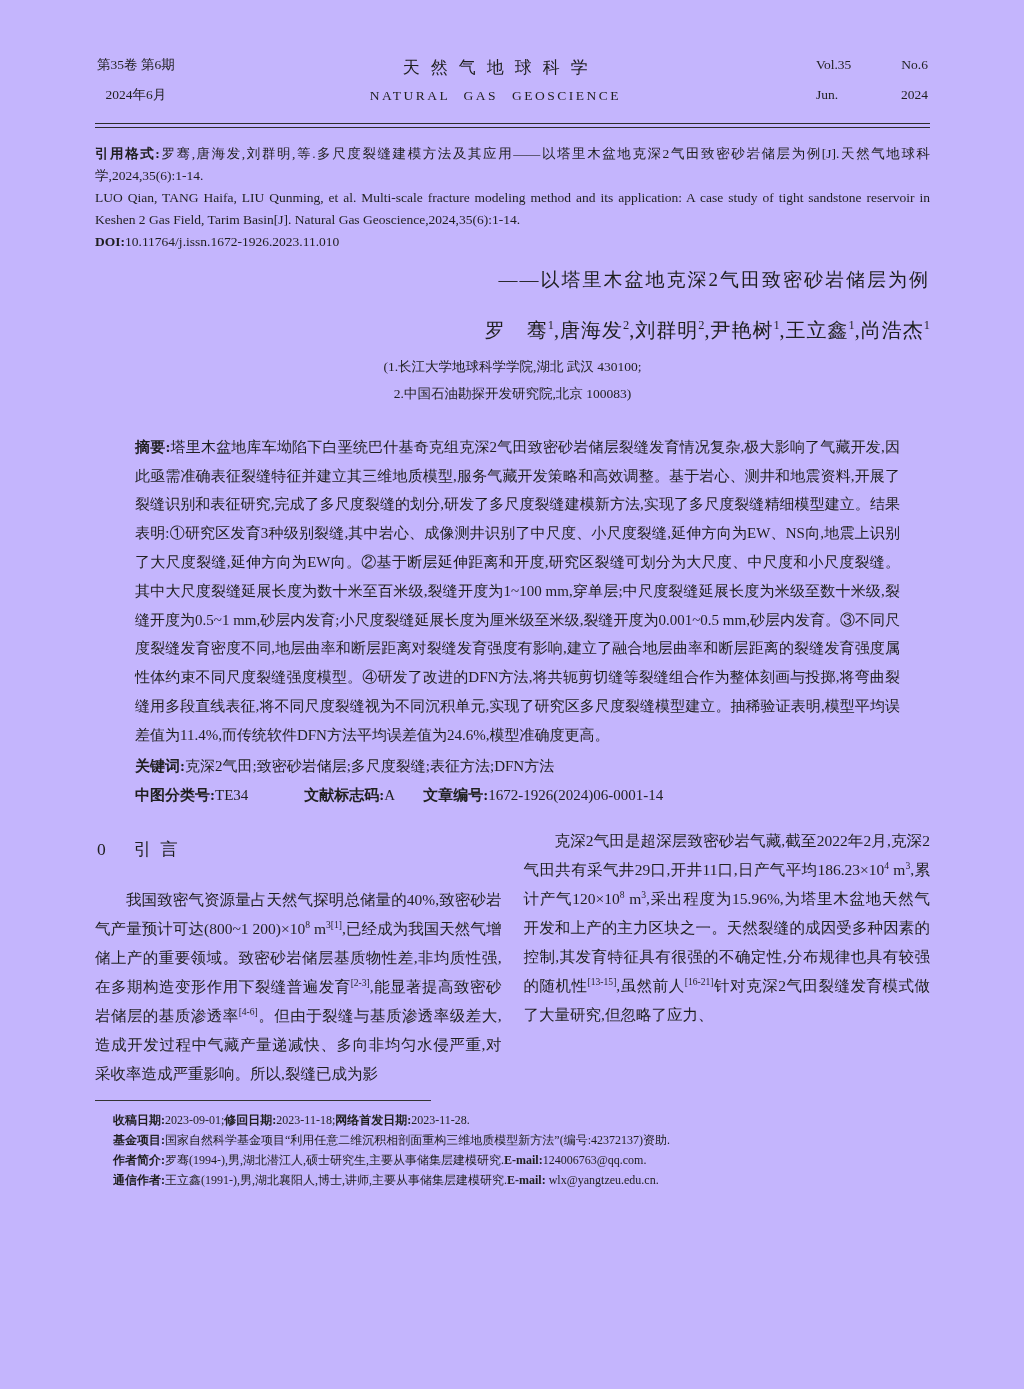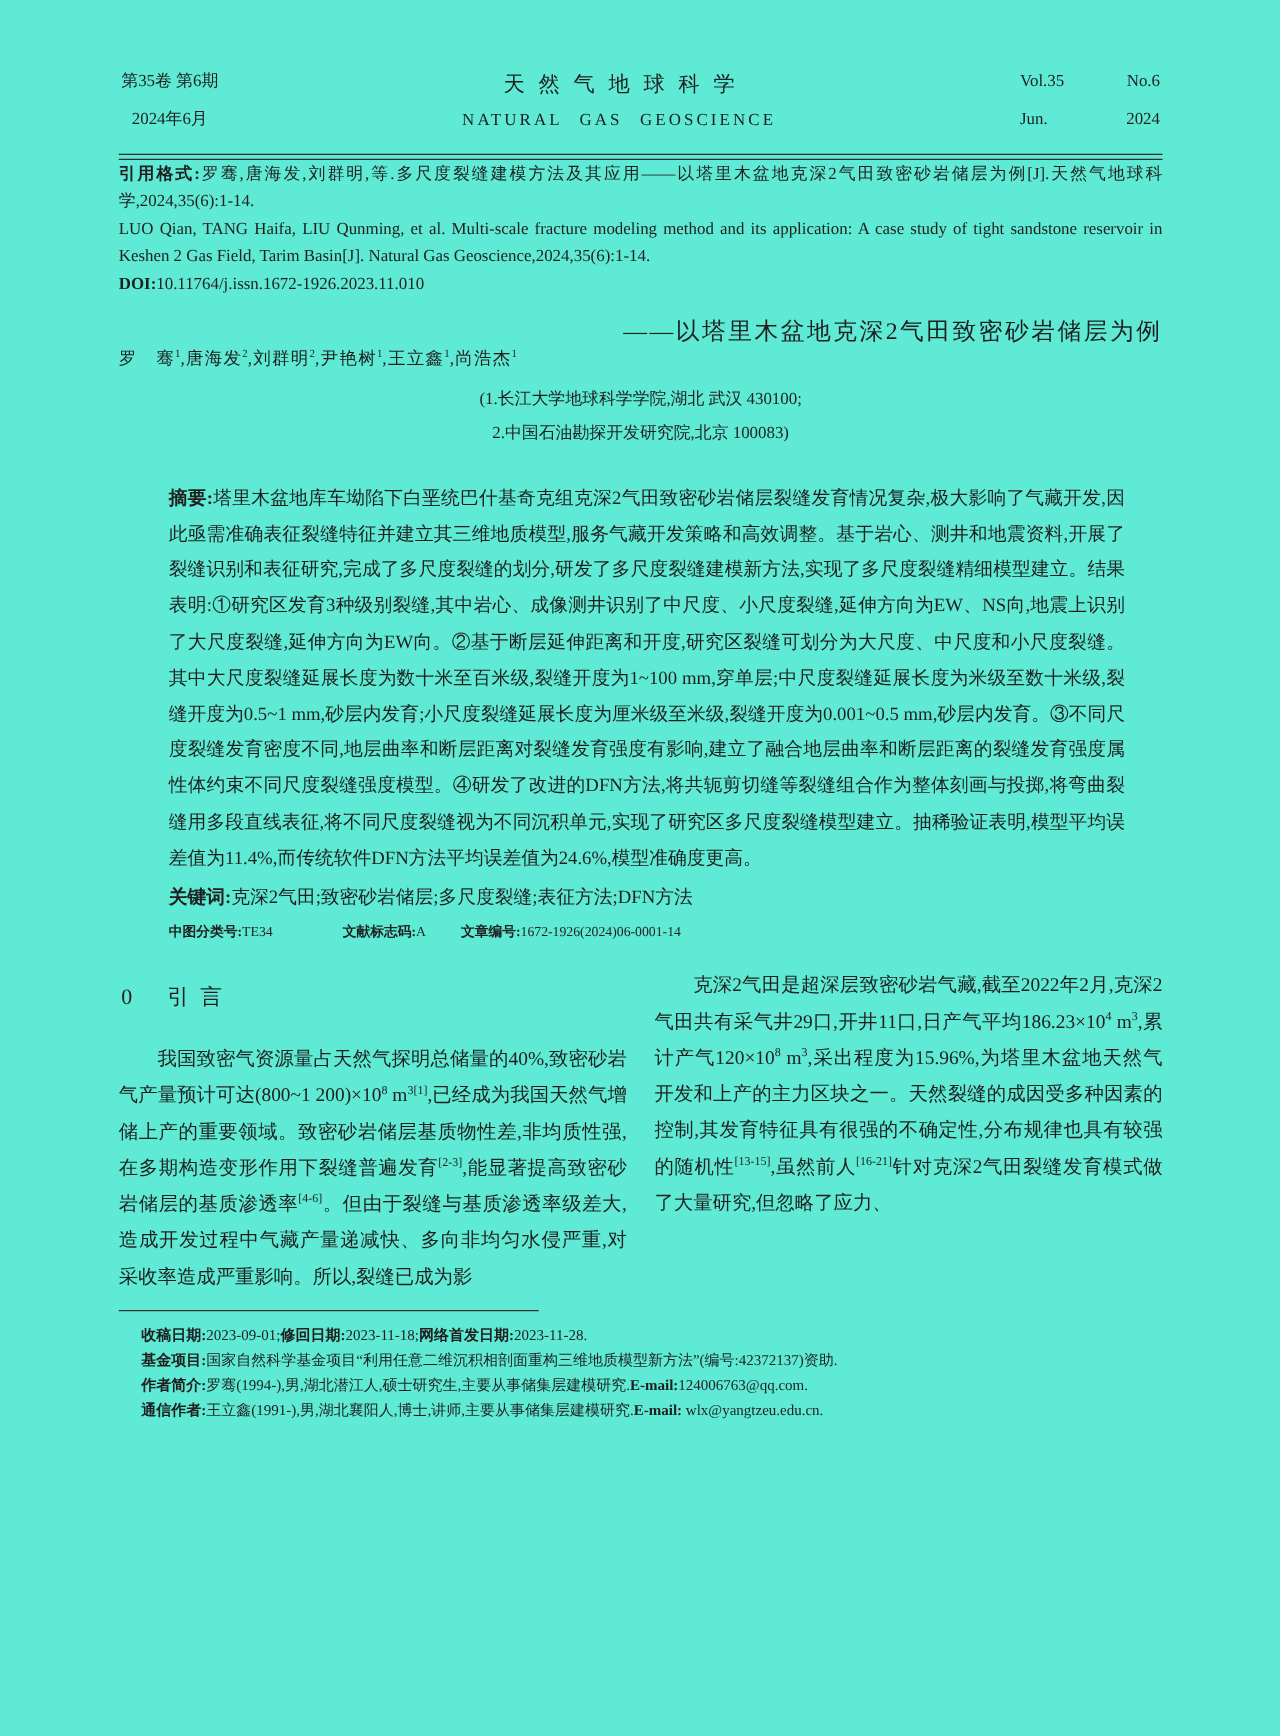--- a/index.html
+++ b/index.html
@@ -1,54 +1,54 @@
 <!DOCTYPE html>
 <html lang="zh"><head>
 <meta charset="utf-8">
 <style>
   html,body { margin:0; padding:0; background:#ffffff; }
   .page {
     width:1024px; height:1389px;
-    background:#5eead4; color:#1f1f1f;
+    background:#c4b5fd; color:#1f1f1f;
     font-family:"Liberation Serif","DejaVu Serif",serif;
     box-sizing:border-box;
     padding:50px 94px 0 95px;
     position:relative; overflow:hidden;
   }
   sup { font-size:62%; line-height:0; vertical-align:super; letter-spacing:0; }
   b { font-weight:bold; }
   p { margin:0; }
 
   
   .jheader { display:flex; justify-content:space-between; align-items:center; padding:0 2px 12px 2px; }
   .jh-left { font-size:13.5px; line-height:2.25; text-align:center; }
   .jh-center { text-align:center; }
   .jh-title-cn { font-size:17px; letter-spacing:11px; text-indent:11px; }
   .jh-title-en { font-size:13.5px; letter-spacing:2.5px; word-spacing:8px; margin-top:9px; }
   .jh-right { width:112px; font-size:13.5px; line-height:2.25; }
   .jh-right .row { display:flex; justify-content:space-between;align-items:flex-end; }
   .double-rule { height:3px; border-top:1.8px solid #2b2b2b; border-bottom:1.8px solid #2b2b2b; }
 
   
-  .citation { font-size:13.5px; line-height:1.63; text-align:justify;font-family:Liberation Serif, serif; }
+  .citation { margin-top:15px; font-size:13.5px; line-height:1.63; text-align:justify;font-family:Liberation Serif, serif; }
 
   
   .art-title {
     margin-top:28px; text-align:center;
     font-family:"Liberation Sans","DejaVu Sans",sans-serif;
     font-size:29px; font-weight:700; letter-spacing:4px;
   }
   .art-subtitle { margin-top:14px; text-align:right; font-size:19px; letter-spacing:2px; }
-  .authors { text-align:left; font-size:14px; letter-spacing:1px; }
+  .authors { margin-top:24px; text-align:right; font-size:20px; letter-spacing:1px; }
   .affiliations { margin-top:9px; text-align:center; font-size:13.5px; line-height:2.0; }
 
   
   .abstract { margin:26px 30px 0 40px; font-size:15px; line-height:1.92; text-align:justify; }
   .keywords { margin:2px 30px 0 40px; font-size:15px; line-height:1.92; }
-  .classification { margin:6px 30px 0 40px; font-size:11px; display:flex; }
+  .classification { margin:6px 30px 0 40px; font-size:15px; display:flex; }
   .classification .clc { margin-right:56px; }
   .classification .doc-code { margin-right:28px; }
 
   
   .columns { margin-top:22px; display:flex; gap:22px; }
   .col { width:50%; font-size:15.5px; line-height:1.87; text-align:justify; }
   .section-head { display:flex; align-items:baseline; font-size:17.5px; margin:6px 0 20px 2px; }
   .section-head .num { margin-right:28px; }
   .section-head .ttl { letter-spacing:9px; }
   .p-indent { text-indent:2em; }

